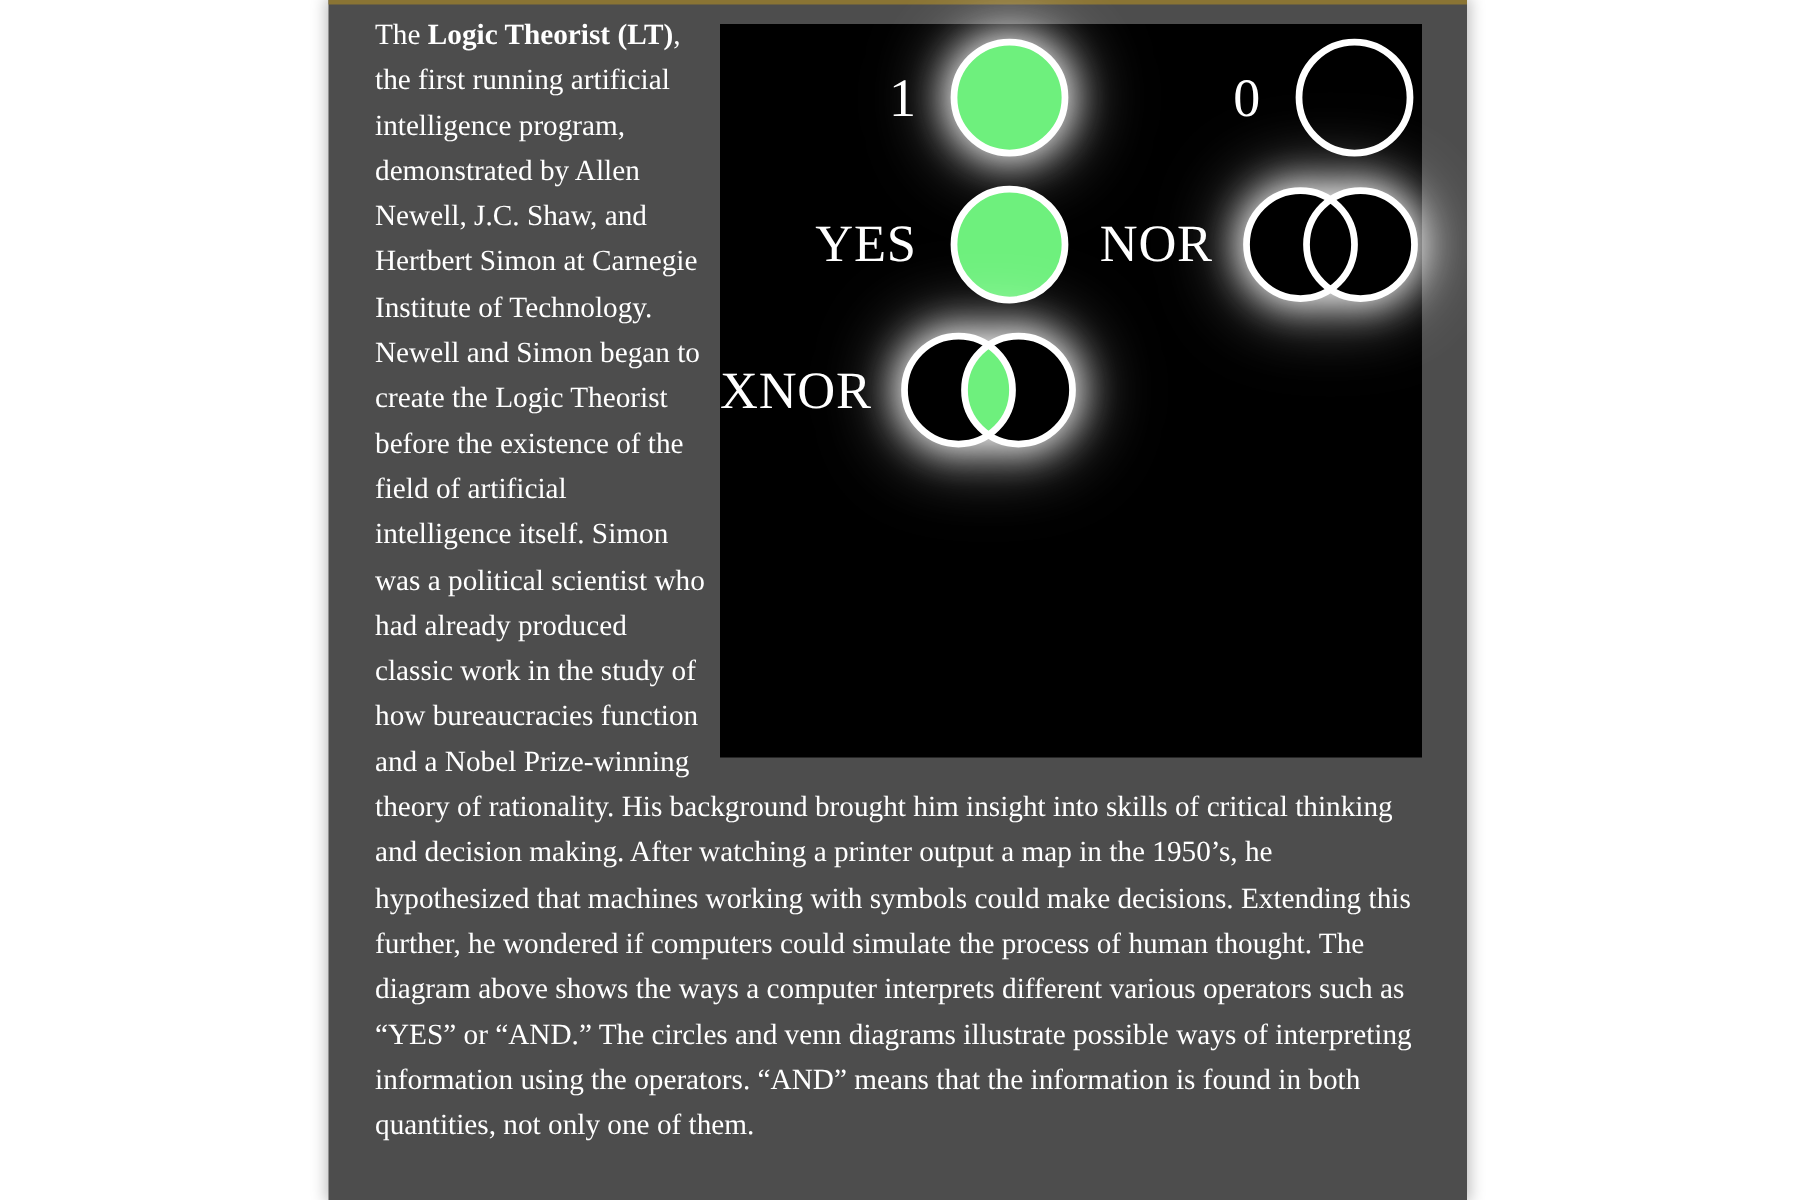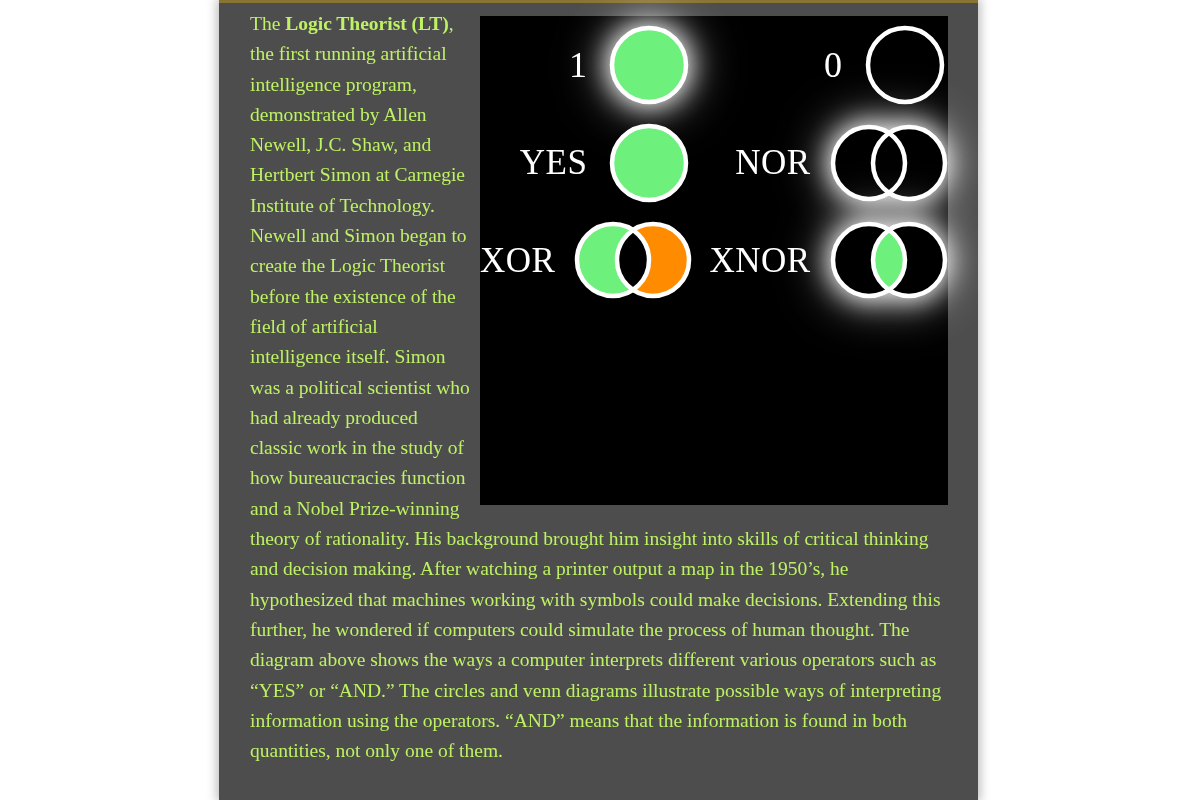--- a/index.html
+++ b/index.html
@@ -25,21 +25,21 @@
     top: 0;
     width: 759px;
     height: 800px;
     background: #4d4d4d;
     border-top: 3px solid #8a7434;
     box-shadow: 0 0 10px 2px rgba(0,0,0,0.28);
     padding: 6px 30px 0 31px;
   }
 
   .prose {
-    color: #bef264;
+    color: #ffffff;
     font-size: 19.5px;
     line-height: 30.3px;
     text-rendering: optimizeLegibility;
   }
   .prose b { font-weight: bold; }
 
   
   #logic-figure {
     float: right;
     width: 468px;
@@ -135,37 +135,20 @@
                   </clipPath>
                 </defs>
                 <circle cx="44" cy="48" r="36" fill="#000000"></circle>
                 <circle cx="84" cy="48" r="36" fill="#000000"></circle>
                 <circle cx="84" cy="48" r="36" fill="#000000" clip-path="url(#clipL1)"></circle>
                 <circle cx="44" cy="48" r="36" fill="none" stroke="#ffffff" stroke-width="4.5"></circle>
                 <circle cx="84" cy="48" r="36" fill="none" stroke="#ffffff" stroke-width="4.5"></circle>
               </svg>
             </span>
           </div>
-          <div class="op-cell col-left">
-            <span class="op-label">XOR</span>
-            <span class="glyph venn">
-              <svg width="128" height="96" viewBox="0 0 128 96">
-                <defs>
-                  <clipPath id="clipL2">
-                    <circle cx="44" cy="48" r="36"></circle>
-                  </clipPath>
-                </defs>
-                <circle cx="44" cy="48" r="36" fill="#6ef07d"></circle>
-                <circle cx="84" cy="48" r="36" fill="#ff8c00"></circle>
-                <circle cx="84" cy="48" r="36" fill="#000000" clip-path="url(#clipL2)"></circle>
-                <circle cx="44" cy="48" r="36" fill="none" stroke="#ffffff" stroke-width="4.5"></circle>
-                <circle cx="84" cy="48" r="36" fill="none" stroke="#ffffff" stroke-width="4.5"></circle>
-              </svg>
-            </span>
-          </div>
           <div class="op-cell col-right">
             <span class="op-label">XNOR</span>
             <span class="glyph venn">
               <svg width="128" height="96" viewBox="0 0 128 96" class="glow">
                 <defs>
                   <clipPath id="clipL3">
                     <circle cx="44" cy="48" r="36"></circle>
                   </clipPath>
                 </defs>
                 <circle cx="44" cy="48" r="36" fill="#000000"></circle>

